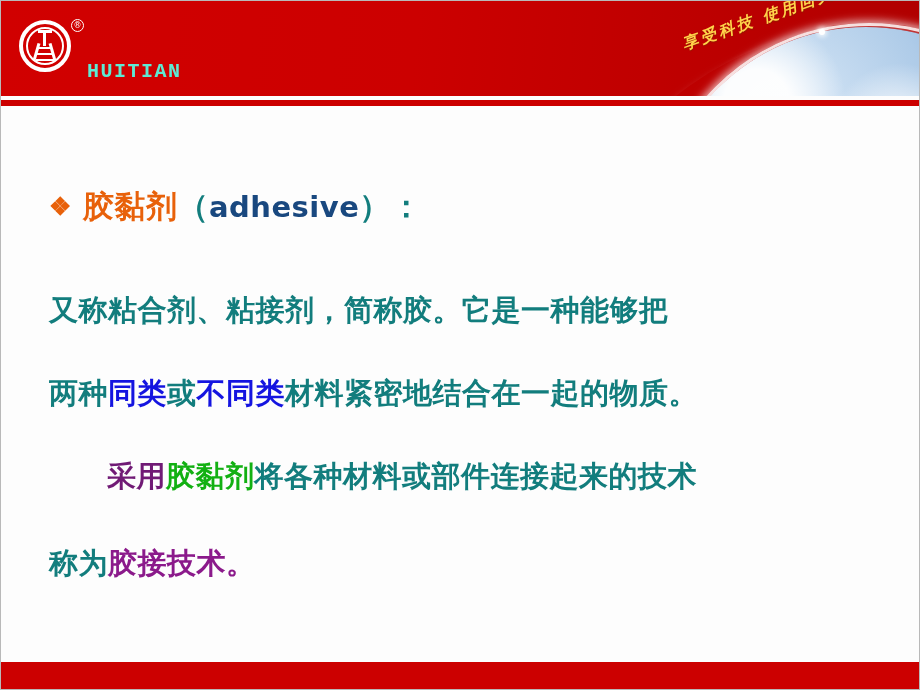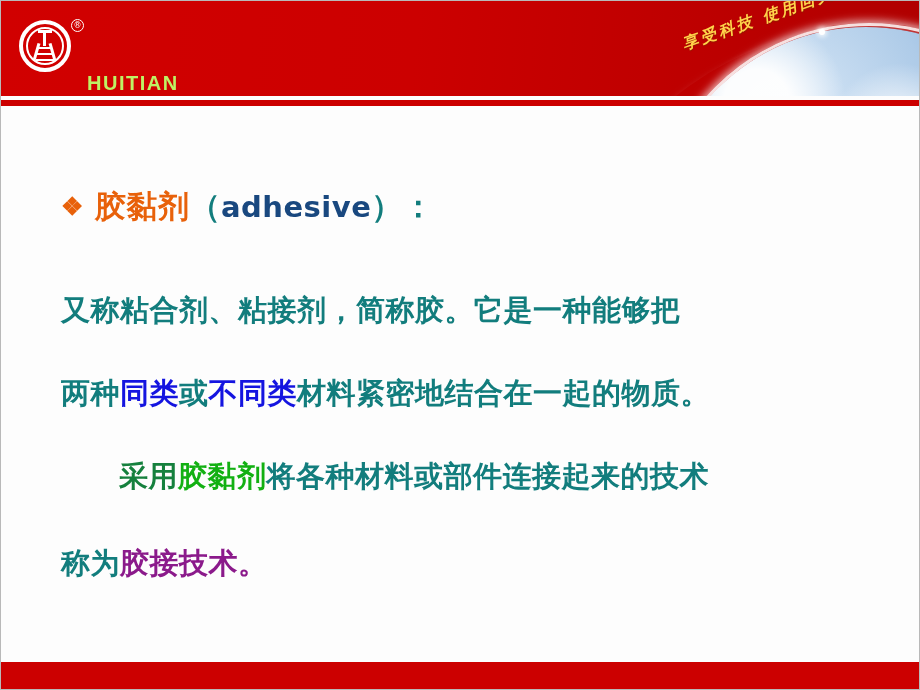--- a/index.html
+++ b/index.html
@@ -192,43 +192,42 @@
     font-weight: bold;
     font-style: italic;
     letter-spacing: 6px;
     color: #ffffff;
     white-space: nowrap;
   }
   .logo-en {
     position: absolute;
     left: 68px;
     top: 40px;
-    font-family: Liberation Sans, sans-serif;
+    font-family: Liberation Mono, monospace;
     font-size: 20px;
     font-weight: bold;
     letter-spacing: 1.5px;
-    color: #bef264;
+    color: #5eead4;
     white-space: nowrap;
-    margin-top: 12px;
   }
 
   
   .header-rule {
     position: absolute;
     left: 0;
     top: 99px;
     width: 920px;
     height: 6px;
     background: #cc0000;
   }
 
   
   .content {
     position: absolute;
-    left: 16px;
+    left: 4px;
     top: 110px;
     width: 879px;
     height: 548px;
   }
 
   .line {
     position: absolute;
     font-family: "DejaVu Serif", "Liberation Serif", serif;
     font-size: 29px;
     font-weight: bold;
@@ -245,21 +244,21 @@
     display: inline-block;
     color: #e8610a;
     font-size: 25px;
     margin-right: 11px;
     vertical-align: 2px;
   }
   .t-orange  { color: #e8610a; }
   .t-teal    { color: #127d7d; }
   .t-navy    { color: #19487f; font-family: "DejaVu Sans", "Liberation Sans", sans-serif; font-size: 29px; }
   .t-blue    { color: #1414e0; }
-  .t-dgreen  { color: #15803d; }
+  .t-dgreen  { color: #701a75; }
   .t-green   { color: #12b012; }
   .t-purple  { color: #8b1a8b; }
 
   .line2 { left: 44px; top: 180px; }
   .line3 { left: 44px; top: 263px; }
   .line4 { left: 44px; top: 346px; }
   .line5 { left: 44px; top: 433px; }
 
   .indent { display: inline-block; width: 58px; }
 

